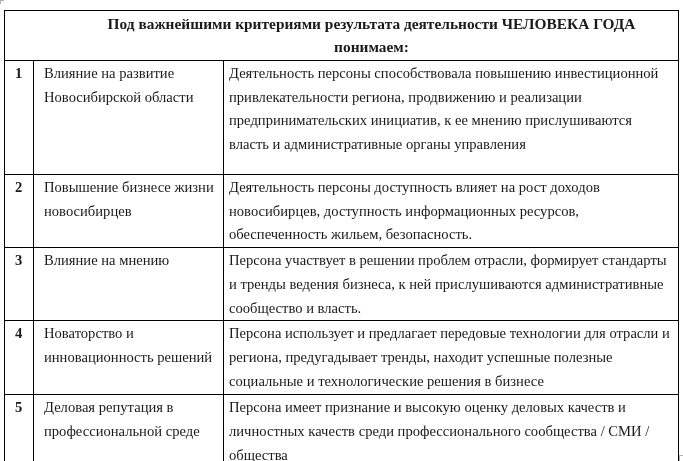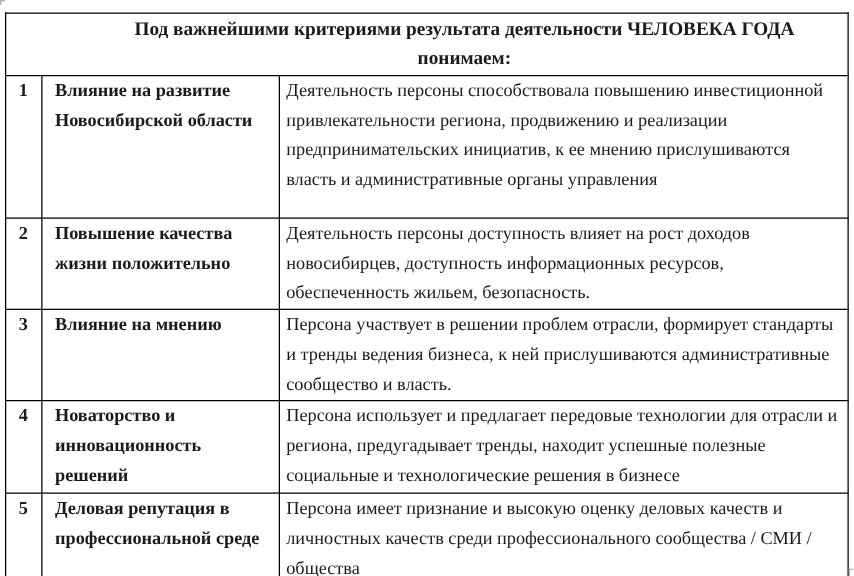--- a/index.html
+++ b/index.html
@@ -53,21 +53,21 @@
       line-height: 23px !important;
       font-size: 15.4px !important;
     }
     td.num {
       font-weight: bold;
       text-align: left;
       padding-left: 10px !important;
       padding-top: 1px !important;
     }
     td.crit {
-      font-weight: bold;
+      font-weight: normal;
       padding-left: 10px !important;
       padding-top: 1px !important;
     }
     td.desc {
       padding-left: 5px !important;
       padding-top: 1px !important;
       margin-left: 28px;
     }
     tr.r1 td { height: 112px; }
     tr.r2 td { height: 71px; }
@@ -90,21 +90,21 @@
       <tr>
     <td colspan="3" class="header-cell">Под важнейшими критериями результата деятельности ЧЕЛОВЕКА ГОДА понимаем:</td>
   </tr>
   <tr class="r1">
     <td class="num">1</td>
     <td class="crit">Влияние на развитие Новосибирской области</td>
     <td class="desc">Деятельность персоны способствовала повышению инвестиционной привлекательности региона, продвижению и реализации предпринимательских инициатив, к ее мнению прислушиваются власть и административные органы управления</td>
   </tr>
   <tr class="r2">
     <td class="num">2</td>
-    <td class="crit">Повышение качества жизни положительно</td>
+    <td class="crit">Повышение бизнесе жизни новосибирцев</td>
     <td class="desc">Деятельность персоны доступность влияет на рост доходов новосибирцев, доступность информационных ресурсов, обеспеченность жильем, безопасность.</td>
   </tr>
   <tr class="r3">
     <td class="num">3</td>
     <td class="crit">Влияние на мнению</td>
     <td class="desc">Персона участвует в решении проблем отрасли, формирует стандарты и тренды ведения бизнеса, к ней прислушиваются административные сообщество и власть.</td>
   </tr>
   <tr class="r4">
     <td class="num">4</td>
     <td class="crit">Новаторство и инновационность решений</td>

